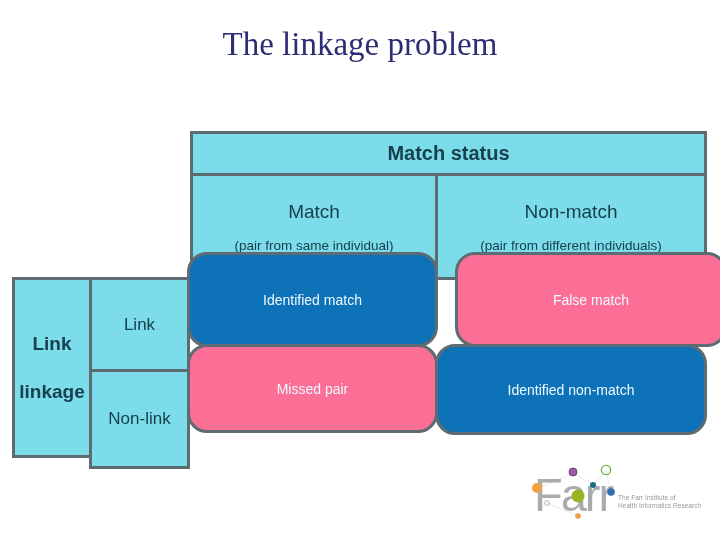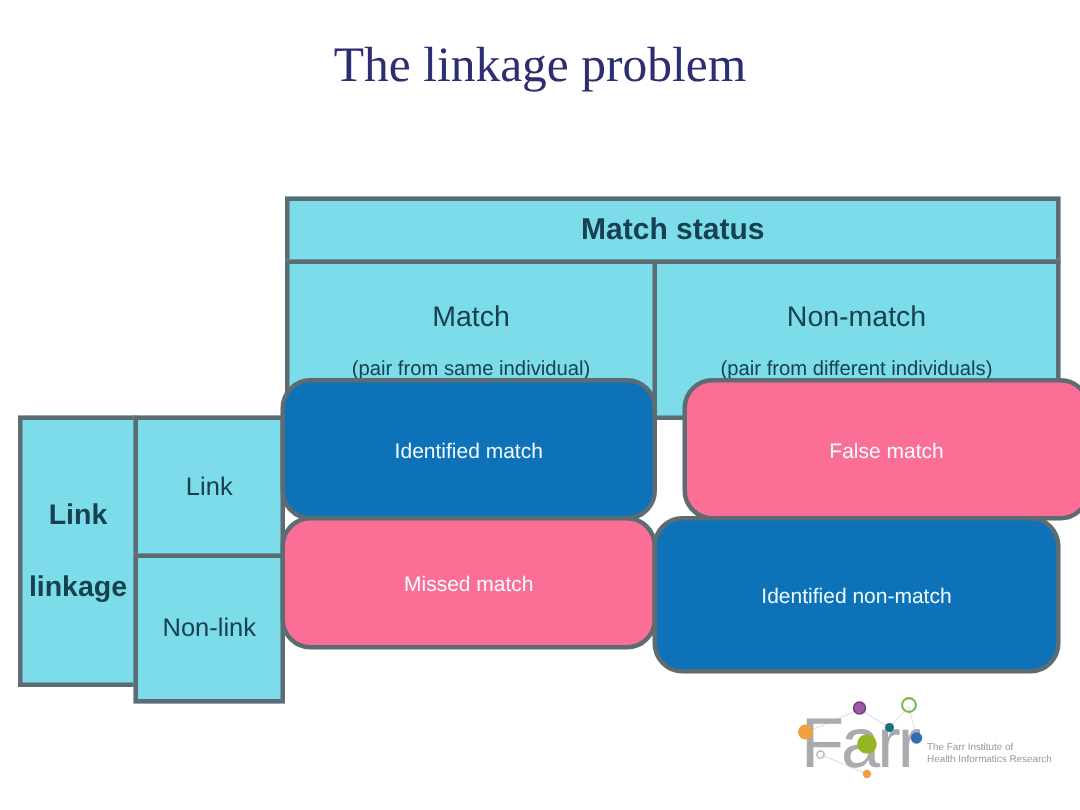--- a/index.html
+++ b/index.html
@@ -35,21 +35,21 @@
 
   .rowgroup{left:12px;top:252px;width:80px;height:181px;flex-direction:column;gap:26px;font-weight:bold;font-size:19px;}
   .rowlabel{font-size:17px;}
   .row-link{left:89px;top:252px;width:101px;height:95px;}
   .row-nonlink{left:89px;top:344px;width:101px;height:100px;}
 
   .mcell{font-size:14px;border-radius:20px;}
   .c11{left:187px;top:252px;width:251px;height:95px;}
   .c12{left:435px;top:252px;width:272px;height:95px;margin-left:20px;}
   .c21{left:187px;top:344px;width:251px;height:89px;}
-  .c22{left:435px;top:344px;width:272px;height:105px;}
+  .c22{left:435px;top:344px;width:272px;height:91px;}
 
   .logo{position:absolute;left:530px;top:456px;width:185px;height:78px;}
 </style>
 </head>
 <body>
 
 <div class="slide">
 
   <div class="title">The linkage problem</div>
 
@@ -78,21 +78,21 @@
     <span>Non-link</span>
   </div>
 
   <div class="cell blue mcell c11">
     <span>Identified match</span>
   </div>
   <div class="cell pink mcell c12">
     <span>False match</span>
   </div>
   <div class="cell pink mcell c21">
-    <span>Missed match</span>
+    <span>Missed pair</span>
   </div>
   <div class="cell blue mcell c22">
     <span>Identified non-match</span>
   </div>
 
   <svg class="logo" viewBox="0 0 185 78" xmlns="http://www.w3.org/2000/svg">
 
     <g stroke="#d8d8d8" stroke-width="0.7" opacity="0.8">
       <line x1="8" y1="32" x2="43" y2="17"></line>
       <line x1="43" y1="17" x2="63" y2="29"></line>

